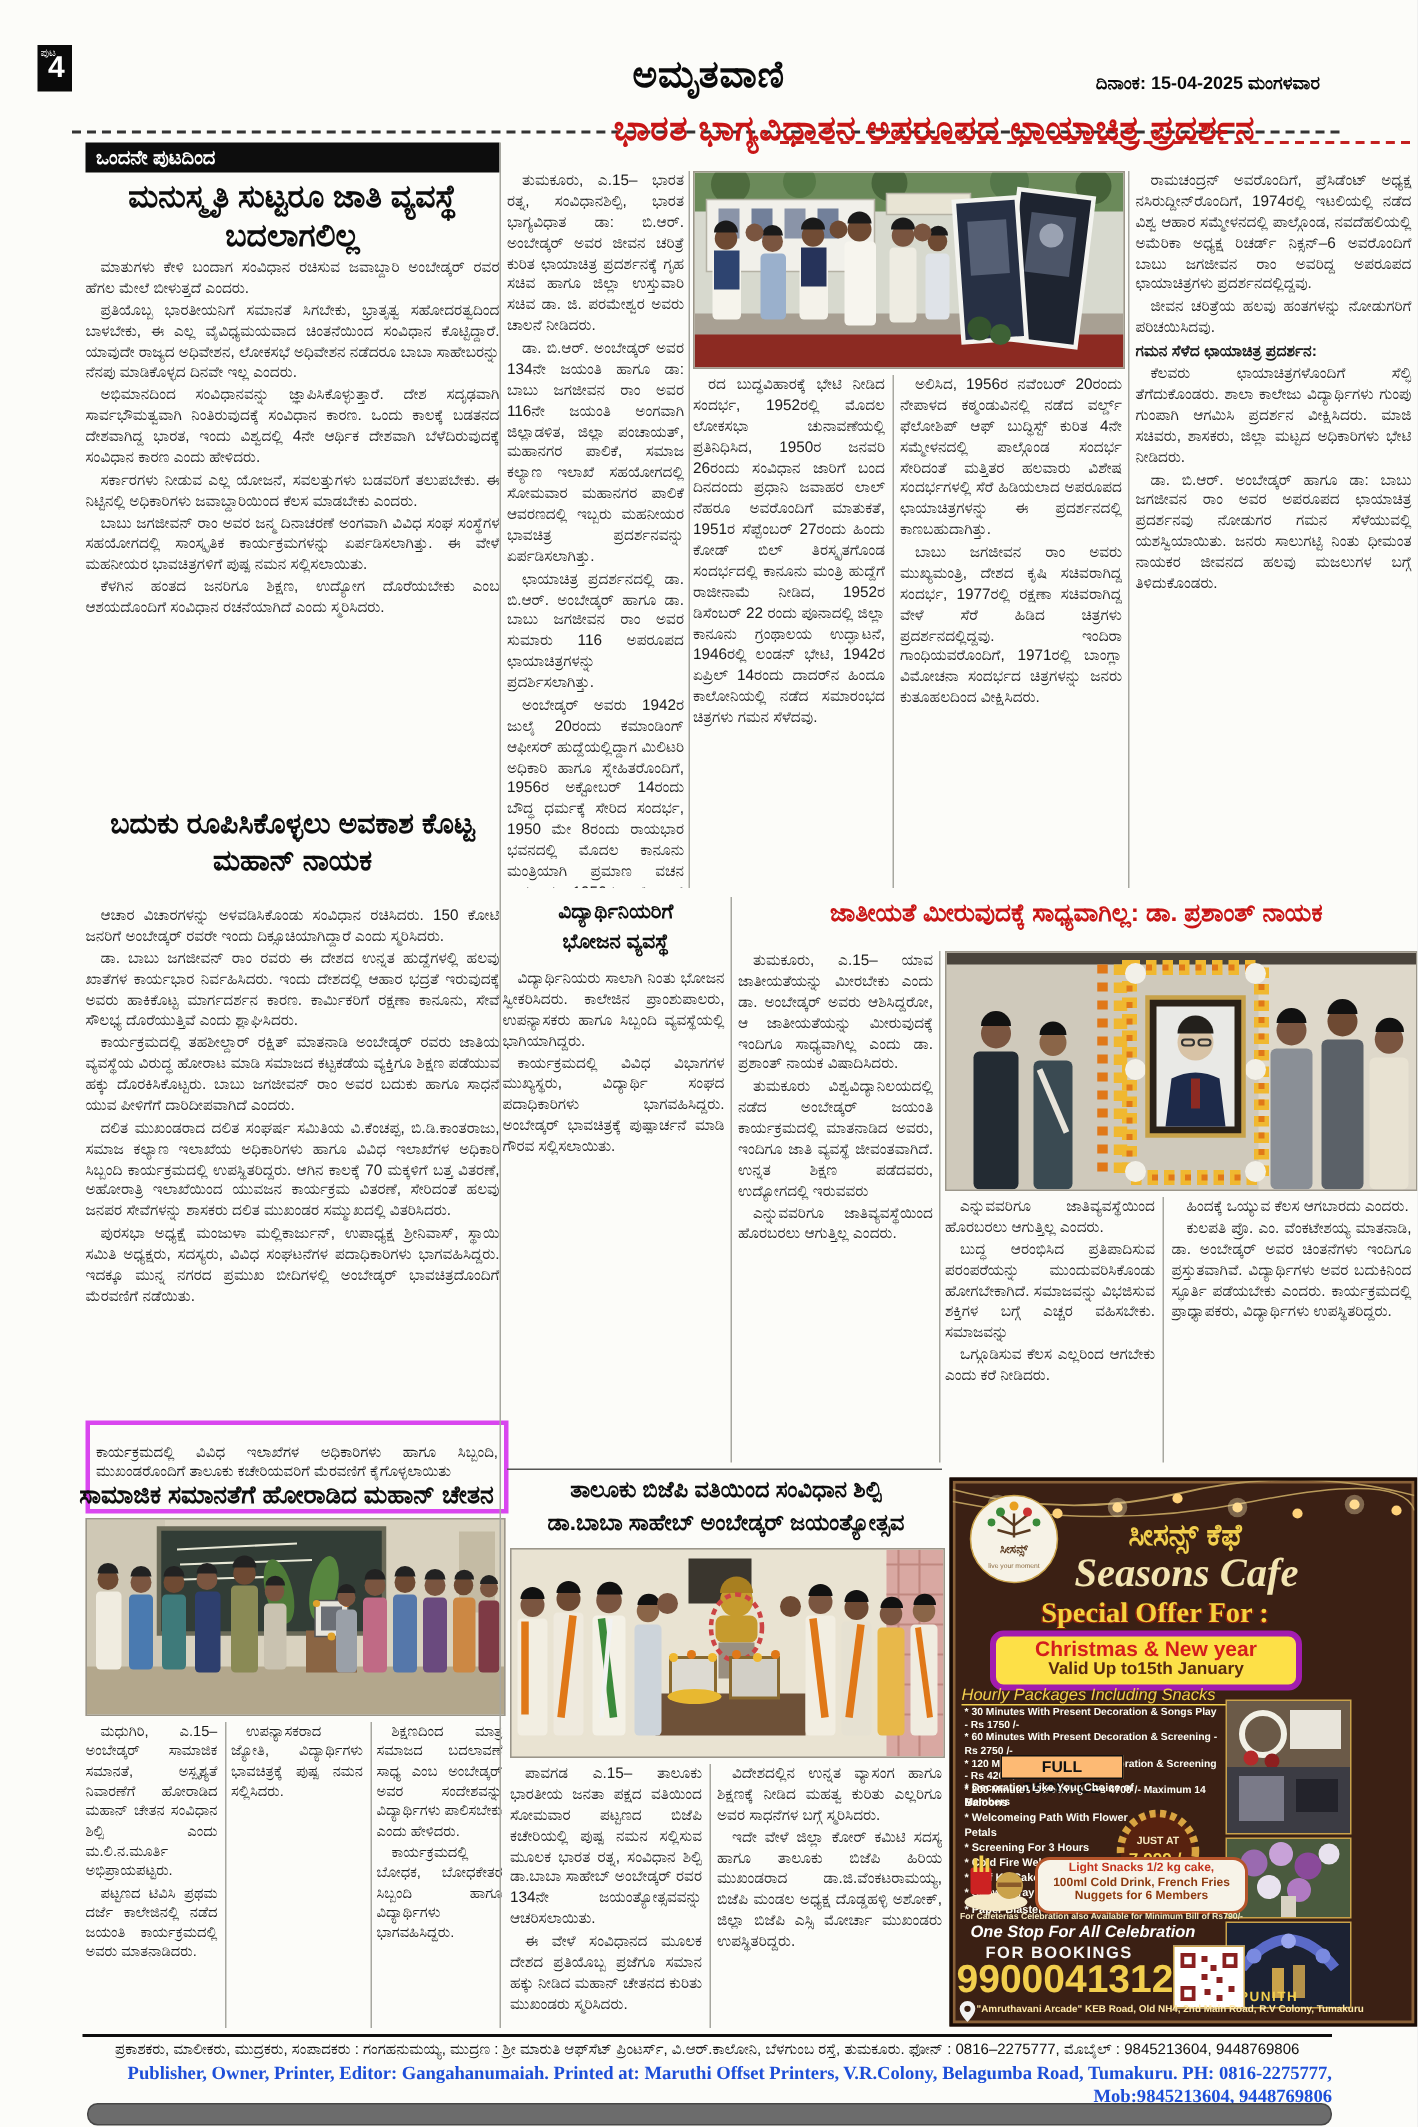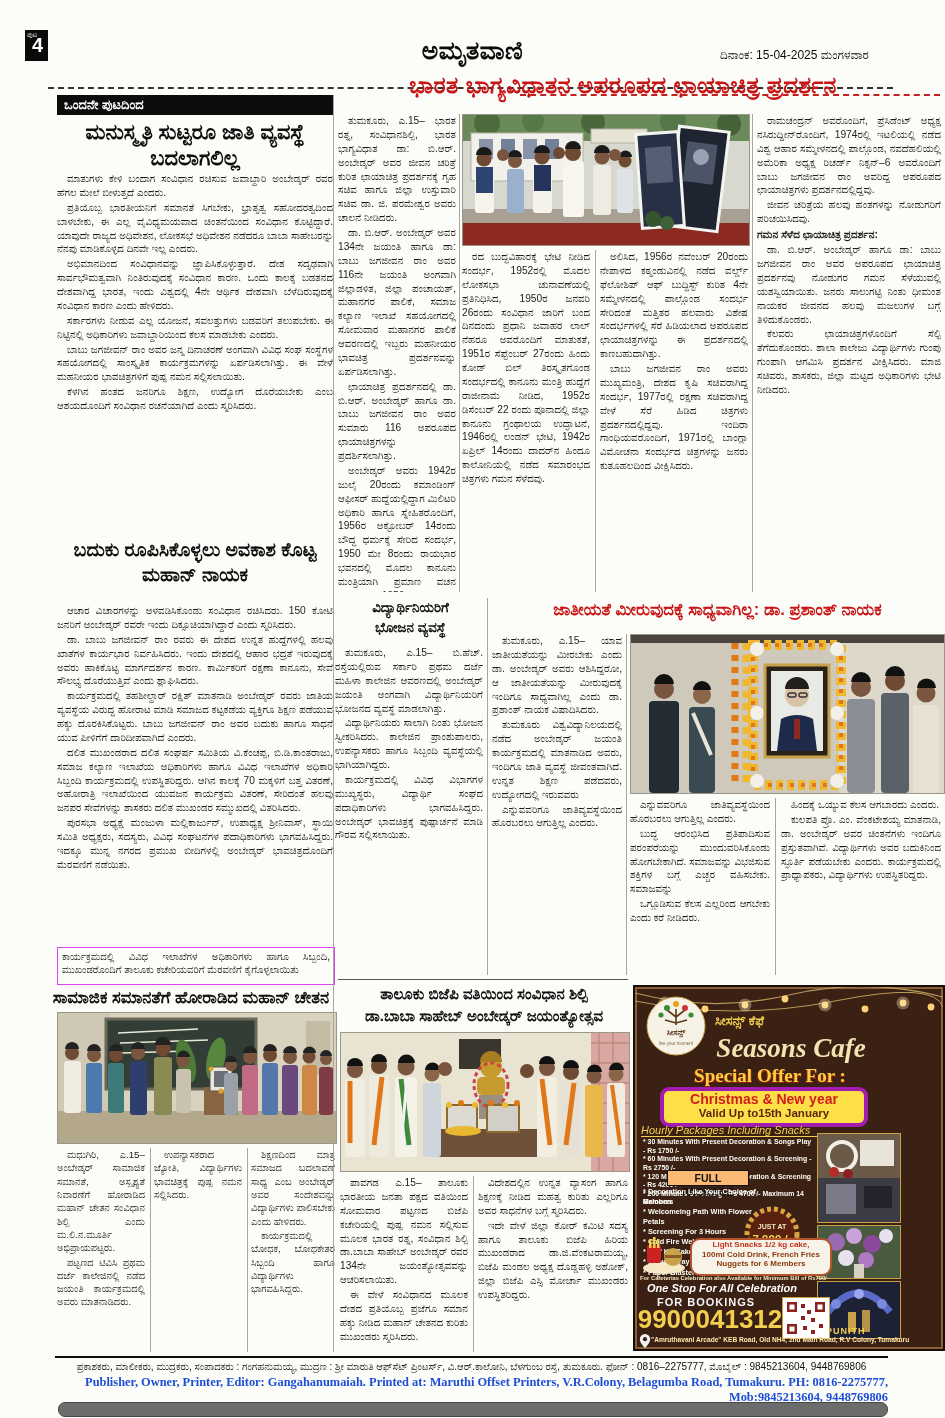--- a/index.html
+++ b/index.html
@@ -6,34 +6,34 @@
   .page{position:relative;width:945px;height:1418px;background:#fcfcf9;font-family:"Liberation Sans",sans-serif;color:#161616;overflow:hidden;margin:0 auto}
   .abs{position:absolute}
   .vrule{position:absolute;width:1px;background:#a7a7a0}
   .hrule{position:absolute;background:#2a2a2a}
   .body-sm{font-size:10.2px;line-height:1.36;text-align:justify;overflow:hidden;color:#1c1c1c}
   .body-sm p{margin:0 0 1px;text-indent:10px}
   .h-black{font-weight:bold;color:#0e0e0e;text-align:center}
   .h-red{font-weight:bold;color:#c81616;text-align:center}
   .banner{background:#0d0d0d;color:#fff;font-weight:bold;font-size:13px;line-height:20px;padding-left:7px}
   .subhead-inline{font-weight:bold;font-size:10.4px;margin:2px 0 1px}
-  .boxed-note{border:1px solid #d946ef;font-size:10px;line-height:1.32;padding:2px 4px;text-align:justify;overflow:hidden}
+  .boxed-note{border:3px solid #d946ef;font-size:10px;line-height:1.32;padding:12px 4px;text-align:justify;overflow:hidden}
   .photo{position:absolute;overflow:hidden;border:1px solid #9b968a;background:#cfcabd}
   .photo svg{display:block}
   
   .masthead{font-size:25px;font-weight:bold;letter-spacing:.5px;text-align:center;color:#0b0b0b}
-  .dateline{font-size:12px;font-weight:normal;text-align:left;color:#0b0b0b}
+  .dateline{font-size:12px;font-weight:bold;text-align:right;color:#0b0b0b}
   .pagebox{background:#0a0a0a;color:#fff;overflow:hidden}
   .pagebox .pl{position:absolute;left:2px;top:1px;font-size:7px}
   .pagebox .pn{position:absolute;left:7px;top:4px;font-size:20px;font-weight:bold}
   .dash-black{position:absolute;border-top:2px dashed #333}
   .dash-red{position:absolute;border-top:2px dashed #c32020}
   
   .ad{position:absolute;background:#3b2014;border:2px solid #190c06;box-shadow:inset 0 0 0 2px #8a6138;color:#fff;overflow:hidden}
-  .ad .kn-name{position:absolute;left:80px;top:26px;width:150px;font-size:13px;font-weight:bold;color:#f2cf4e;text-align:left}
+  .ad .kn-name{position:absolute;left:80px;top:26px;width:150px;font-size:20px;font-weight:bold;color:#f2cf4e;text-align:center}
   .ad .en-name{position:absolute;left:56px;top:46px;width:200px;font-size:27px;font-weight:bold;font-family:"Liberation Serif",serif;font-style:italic;color:#f3e5b2;text-align:center}
   .ad .offer{position:absolute;left:20px;top:78px;width:230px;font-size:19px;font-weight:bold;font-family:"Liberation Serif",serif;color:#f5d23e;text-shadow:1px 1px 0 #8d1f10,-1px 1px 0 #8d1f10;text-align:center}
   .ad .whitebox{position:absolute;left:25px;top:100px;width:200px;height:32px;background:#fde047;border:4px solid #a21caf;border-radius:9px;text-align:center}
   .ad .occ{font-size:14px;font-weight:bold;color:#d31d1d;line-height:16px}
   .ad .valid{font-size:11.5px;font-weight:bold;color:#57280f;line-height:13px}
   .ad .ribbon{position:absolute;left:6px;top:137px;width:210px;font-size:11px;font-weight:normal;font-style:italic;color:#f2cf4e;border-bottom:1px solid #f2cf4e}
   .ad ul{list-style:none;margin:0;padding:0}
   .ad .hourly{position:absolute;left:8px;top:151px;width:172px;font-size:6.9px;font-weight:bold;line-height:1.25;color:#fdfdf5}
   .ad .hourly li::before,.ad .full li::before{content:"* "}
   .ad .fullbox{position:absolute;left:32px;top:183px;width:80px;height:14px;background:#fdba74;color:#111;font-size:10.5px;font-weight:bold;text-align:center;line-height:14px;border:1px solid #111}
@@ -232,31 +232,30 @@
       <p>ಬಾಬು ಜಗಜೀವನ ರಾಂ ಅವರು ಮುಖ್ಯಮಂತ್ರಿ, ದೇಶದ ಕೃಷಿ ಸಚಿವರಾಗಿದ್ದ ಸಂದರ್ಭ, 1977ರಲ್ಲಿ ರಕ್ಷಣಾ ಸಚಿವರಾಗಿದ್ದ ವೇಳೆ ಸೆರೆ ಹಿಡಿದ ಚಿತ್ರಗಳು ಪ್ರದರ್ಶನದಲ್ಲಿದ್ದವು. ಇಂದಿರಾ ಗಾಂಧಿಯವರೊಂದಿಗೆ, 1971ರಲ್ಲಿ ಬಾಂಗ್ಲಾ ವಿಮೋಚನಾ ಸಂದರ್ಭದ ಚಿತ್ರಗಳನ್ನು ಜನರು ಕುತೂಹಲದಿಂದ ವೀಕ್ಷಿಸಿದರು.</p>
     </div>
 
   <div class="abs body-sm" style="left:757px;top:114px;width:184px;height:478px">
     <div>
         <p>ರಾಮಚಂದ್ರನ್ ಅವರೊಂದಿಗೆ, ಪ್ರೆಸಿಡೆಂಟ್ ಅಧ್ಯಕ್ಷ ನಸಿರುದ್ದೀನ್‌ರೊಂದಿಗೆ, 1974ರಲ್ಲಿ ಇಟಲಿಯಲ್ಲಿ ನಡೆದ ವಿಶ್ವ ಆಹಾರ ಸಮ್ಮೇಳನದಲ್ಲಿ ಪಾಲ್ಗೊಂಡ, ನವದೆಹಲಿಯಲ್ಲಿ ಅಮೆರಿಕಾ ಅಧ್ಯಕ್ಷ ರಿಚರ್ಡ್ ನಿಕ್ಸನ್–6 ಅವರೊಂದಿಗೆ ಬಾಬು ಜಗಜೀವನ ರಾಂ ಅವರಿದ್ದ ಅಪರೂಪದ ಛಾಯಾಚಿತ್ರಗಳು ಪ್ರದರ್ಶನದಲ್ಲಿದ್ದವು.</p>
         <p>ಜೀವನ ಚರಿತ್ರೆಯ ಹಲವು ಹಂತಗಳನ್ನು ನೋಡುಗರಿಗೆ ಪರಿಚಯಿಸಿದವು.</p>
       </div>
     <div class="subhead-inline">ಗಮನ ಸೆಳೆದ ಛಾಯಾಚಿತ್ರ ಪ್ರದರ್ಶನ:</div>
     <div>
+        <p>ಕೆಲವರು ಛಾಯಾಚಿತ್ರಗಳೊಂದಿಗೆ ಸೆಲ್ಫಿ ತೆಗೆದುಕೊಂಡರು. ಶಾಲಾ ಕಾಲೇಜು ವಿದ್ಯಾರ್ಥಿಗಳು ಗುಂಪು ಗುಂಪಾಗಿ ಆಗಮಿಸಿ ಪ್ರದರ್ಶನ ವೀಕ್ಷಿಸಿದರು. ಮಾಜಿ ಸಚಿವರು, ಶಾಸಕರು, ಜಿಲ್ಲಾ ಮಟ್ಟದ ಅಧಿಕಾರಿಗಳು ಭೇಟಿ ನೀಡಿದರು.</p>
         <p>ಡಾ. ಬಿ.ಆರ್. ಅಂಬೇಡ್ಕರ್ ಹಾಗೂ ಡಾ: ಬಾಬು ಜಗಜೀವನ ರಾಂ ಅವರ ಅಪರೂಪದ ಛಾಯಾಚಿತ್ರ ಪ್ರದರ್ಶನವು ನೋಡುಗರ ಗಮನ ಸೆಳೆಯುವಲ್ಲಿ ಯಶಸ್ವಿಯಾಯಿತು. ಜನರು ಸಾಲುಗಟ್ಟಿ ನಿಂತು ಧೀಮಂತ ನಾಯಕರ ಜೀವನದ ಹಲವು ಮಜಲುಗಳ ಬಗ್ಗೆ ತಿಳಿದುಕೊಂಡರು.</p>
-        <p>ಕೆಲವರು ಛಾಯಾಚಿತ್ರಗಳೊಂದಿಗೆ ಸೆಲ್ಫಿ ತೆಗೆದುಕೊಂಡರು. ಶಾಲಾ ಕಾಲೇಜು ವಿದ್ಯಾರ್ಥಿಗಳು ಗುಂಪು ಗುಂಪಾಗಿ ಆಗಮಿಸಿ ಪ್ರದರ್ಶನ ವೀಕ್ಷಿಸಿದರು. ಮಾಜಿ ಸಚಿವರು, ಶಾಸಕರು, ಜಿಲ್ಲಾ ಮಟ್ಟದ ಅಧಿಕಾರಿಗಳು ಭೇಟಿ ನೀಡಿದರು.</p>
       </div>
   </div>
 
   <div class="abs h-black" style="left:338px;top:598px;width:145px;font-size:13.5px;line-height:1.5">
     <span>ವಿದ್ಯಾರ್ಥಿನಿಯರಿಗೆ</span><br>
     <span>ಭೋಜನ ವ್ಯವಸ್ಥೆ</span>
   </div>
   <div class="abs body-sm" style="left:335px;top:646px;width:148px;height:329px">
-      <p>ತುಮಕೂರು, ಎ.15– ಬಿ.ಹೆಚ್. ರಸ್ತೆಯಲ್ಲಿರುವ ಸರ್ಕಾರಿ ಪ್ರಥಮ ದರ್ಜೆ ಮಹಿಳಾ ಕಾಲೇಜಿನ ಆವರಣದಲ್ಲಿ ಅಂಬೇಡ್ಕರ್ ಜಯಂತಿ ಅಂಗವಾಗಿ ವಿದ್ಯಾರ್ಥಿನಿಯರಿಗೆ ಭೋಜನದ ವ್ಯವಸ್ಥೆ ಮಾಡಲಾಗಿತ್ತು.</p>
       <p>ವಿದ್ಯಾರ್ಥಿನಿಯರು ಸಾಲಾಗಿ ನಿಂತು ಭೋಜನ ಸ್ವೀಕರಿಸಿದರು. ಕಾಲೇಜಿನ ಪ್ರಾಂಶುಪಾಲರು, ಉಪನ್ಯಾಸಕರು ಹಾಗೂ ಸಿಬ್ಬಂದಿ ವ್ಯವಸ್ಥೆಯಲ್ಲಿ ಭಾಗಿಯಾಗಿದ್ದರು.</p>
       <p>ಕಾರ್ಯಕ್ರಮದಲ್ಲಿ ವಿವಿಧ ವಿಭಾಗಗಳ ಮುಖ್ಯಸ್ಥರು, ವಿದ್ಯಾರ್ಥಿ ಸಂಘದ ಪದಾಧಿಕಾರಿಗಳು ಭಾಗವಹಿಸಿದ್ದರು. ಅಂಬೇಡ್ಕರ್ ಭಾವಚಿತ್ರಕ್ಕೆ ಪುಷ್ಪಾರ್ಚನೆ ಮಾಡಿ ಗೌರವ ಸಲ್ಲಿಸಲಾಯಿತು.</p>
     </div>
 
   <div class="abs h-red" style="left:492px;top:600px;width:451px;font-size:16.5px">ಜಾತೀಯತೆ ಮೀರುವುದಕ್ಕೆ ಸಾಧ್ಯವಾಗಿಲ್ಲ: ಡಾ. ಪ್ರಶಾಂತ್ ನಾಯಕ</div>
   <div class="abs body-sm" style="left:492px;top:634px;width:130px;height:341px">
       <p>ತುಮಕೂರು, ಎ.15– ಯಾವ ಜಾತೀಯತೆಯನ್ನು ಮೀರಬೇಕು ಎಂದು ಡಾ. ಅಂಬೇಡ್ಕರ್ ಅವರು ಆಶಿಸಿದ್ದರೋ, ಆ ಜಾತೀಯತೆಯನ್ನು ಮೀರುವುದಕ್ಕೆ ಇಂದಿಗೂ ಸಾಧ್ಯವಾಗಿಲ್ಲ ಎಂದು ಡಾ. ಪ್ರಶಾಂತ್ ನಾಯಕ ವಿಷಾದಿಸಿದರು.</p>
       <p>ತುಮಕೂರು ವಿಶ್ವವಿದ್ಯಾನಿಲಯದಲ್ಲಿ ನಡೆದ ಅಂಬೇಡ್ಕರ್ ಜಯಂತಿ ಕಾರ್ಯಕ್ರಮದಲ್ಲಿ ಮಾತನಾಡಿದ ಅವರು, ಇಂದಿಗೂ ಜಾತಿ ವ್ಯವಸ್ಥೆ ಜೀವಂತವಾಗಿದೆ. ಉನ್ನತ ಶಿಕ್ಷಣ ಪಡೆದವರು, ಉದ್ಯೋಗದಲ್ಲಿ ಇರುವವರು</p>
       <p>ಎನ್ನುವವರಿಗೂ ಜಾತಿವ್ಯವಸ್ಥೆಯಿಂದ ಹೊರಬರಲು ಆಗುತ್ತಿಲ್ಲ ಎಂದರು.</p>
     </div>

